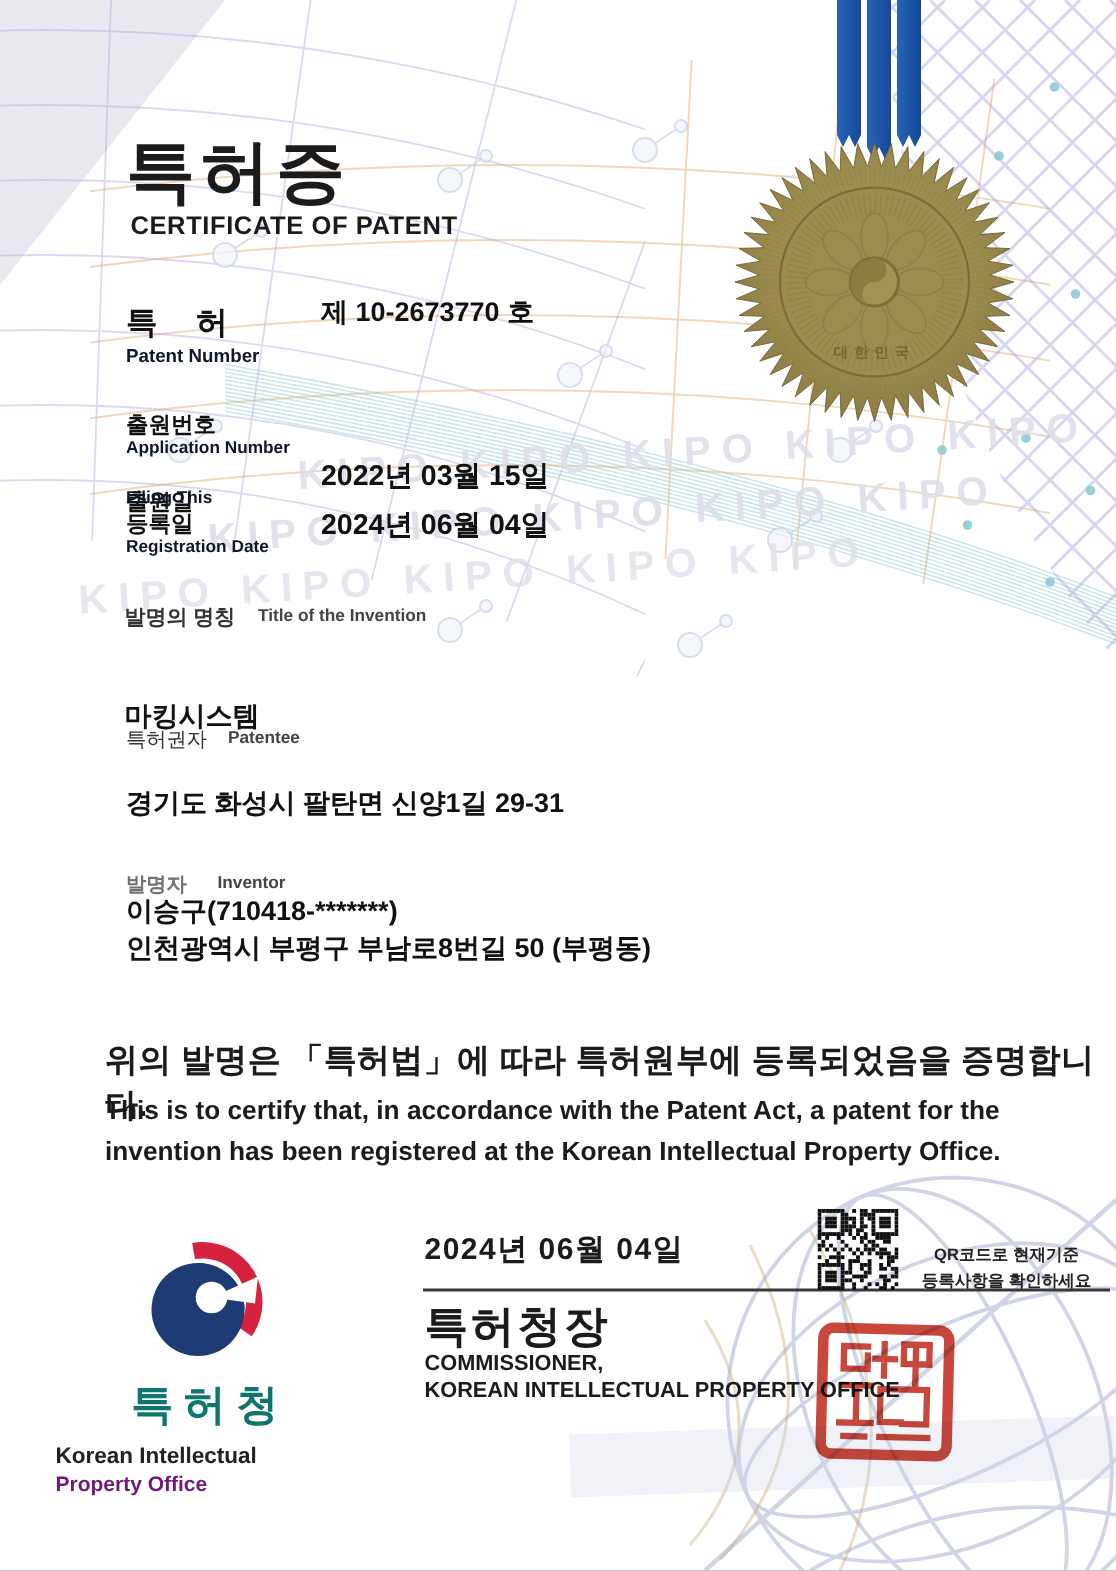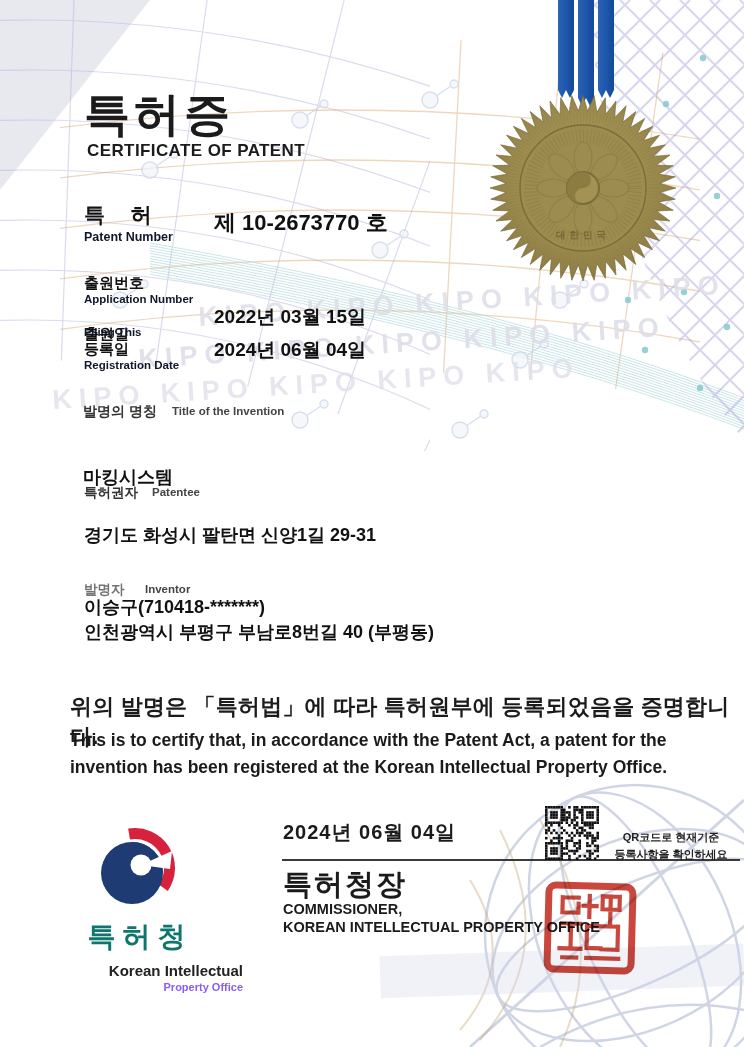--- a/index.html
+++ b/index.html
@@ -11,36 +11,36 @@
   
   .title-kr{left:84px;top:84px;font-size:46px;font-weight:800;letter-spacing:4px;}
   .title-en{left:87px;top:141px;font-size:17px;font-weight:700;letter-spacing:0.4px;}
 
   
   .lbl-kr{font-weight:700;color:#111;}
   .lbl-en{font-weight:700;color:#0f172a;}
   .val{font-weight:800;color:#111;}
   .f-pat-kr{left:84px;top:201px;font-size:21px;letter-spacing:10px;font-weight:800;}
   .f-pat-en{left:84px;top:230px;font-size:12.5px;}
-  .f-pat-val{left:214px;top:208px;font-size:22px;}
+  .f-pat-val{left:214px;top:196px;font-size:18px;}
   .f-app-kr{left:84px;top:274px;font-size:15px;}
   .f-app-en{left:84px;top:293px;font-size:11.5px;}
   .f-app-val{left:214px;top:271px;font-size:19px;}
   .f-fil-kr{left:84px;top:307px;font-size:15px;margin-top:18px;}
   .f-fil-en{left:84px;top:326px;font-size:11.5px;}
   .f-fil-val{left:214px;top:304px;font-size:19px;}
   .f-reg-kr{left:84px;top:340px;font-size:15px;}
   .f-reg-en{left:84px;top:359px;font-size:11.5px;}
   .f-reg-val{left:214px;top:337px;font-size:19px;}
 
   .f-inv-kr{left:83px;top:403px;font-size:14px;font-weight:600;color:#333;}
   .f-inv-en{left:172px;top:405px;font-size:11.5px;font-weight:600;color:#444;}
   .f-inv-val{left:83px;top:421px;font-size:18px;margin-top:44px;}
 
-  .f-pte-kr{left:84px;top:484px;font-size:13.5px;font-weight:700;color:#333;}
+  .f-pte-kr{left:84px;top:484px;font-size:13.5px;font-weight:400;color:#333;}
   .f-pte-en{left:152px;top:486px;font-size:11.5px;font-weight:600;color:#444;}
   .f-pte-name{left:84px;top:498px;font-size:18px;}
   .f-pte-addr{left:84px;top:523px;font-size:18px;}
 
   .f-ivt-kr{left:84px;top:581px;font-size:13.5px;font-weight:600;color:#737373;}
   .f-ivt-en{left:145px;top:583px;font-size:11.5px;font-weight:600;color:#444;}
   .f-ivt-name{left:84px;top:595px;font-size:18px;}
   .f-ivt-addr{left:84px;top:620px;font-size:18px;}
 
   
@@ -57,22 +57,22 @@
   .qr{left:545px;top:806px;}
   .qr-cap{left:606px;top:829px;width:130px;text-align:center;font-size:11px;font-weight:700;
           line-height:1.5;color:#222;}
 
   .stamp{left:543px;top:881px;transform:rotate(1.5deg);mix-blend-mode:multiply;opacity:.92;}
 
   
   .logo-sym{left:90px;top:821px;}
   .logo-kr{left:47px;top:918px;width:186px;text-align:center;font-size:28px;font-weight:700;
            letter-spacing:7px;color:#0f766e;}
-  .logo-en1{left:37px;top:962px;width:206px;text-align:right;font-size:15px;font-weight:600;color:#222;}
-  .logo-en2{left:37px;top:981px;width:206px;text-align:right;font-size:11px;font-weight:600;color:#8b5cf6;}
+  .logo-en1{left:37px;top:962px;width:206px;text-align:left;font-size:15px;font-weight:600;color:#222;}
+  .logo-en2{left:37px;top:981px;width:206px;text-align:left;font-size:14px;font-weight:600;color:#701a75;}
 
   
   .wm{font-size:27px;font-weight:800;letter-spacing:7px;color:#dedee9;white-space:nowrap;
       transform:rotate(-3.5deg);}
   .wm1{left:198px;top:286px;opacity:.85;}
   .wm2{left:138px;top:328px;opacity:.9;}
   .wm3{left:52px;top:369px;opacity:.75;}
 
   .z0{z-index:0;}.z1{z-index:1;}.z2{z-index:2;}.z3{z-index:3;}
 </style>
@@ -326,21 +326,21 @@
   <div class="abs z2 f-inv-en">Title of the Invention</div>
   <div class="abs z2 val f-inv-val">마킹시스템</div>
 
   <div class="abs z2 f-pte-kr">특허권자</div>
   <div class="abs z2 f-pte-en">Patentee</div>
   <div class="abs z2 val f-pte-addr">경기도 화성시 팔탄면 신양1길 29-31</div>
 
   <div class="abs z2 f-ivt-kr">발명자</div>
   <div class="abs z2 f-ivt-en">Inventor</div>
   <div class="abs z2 val f-ivt-name">이승구(710418-*******)</div>
-  <div class="abs z2 val f-ivt-addr">인천광역시 부평구 부남로8번길 40 (부평동)</div>
+  <div class="abs z2 val f-ivt-addr">인천광역시 부평구 부남로8번길 50 (부평동)</div>
 
   <div class="abs z2 stmt-en">
     <div>This is to certify that, in accordance with the Patent Act, a patent for the</div>
     <div>invention has been registered at the Korean Intellectual Property Office.</div>
   </div>
   <div class="abs z2 stmt-kr">위의 발명은 「특허법」에 따라 특허원부에 등록되었음을 증명합니다.</div>
 
   <div class="abs z2 issue-date">2024년 06월 04일</div>
   <div class="abs z2 sig-line"></div>
   <div class="abs z2 sig-kr">특허청장</div>

